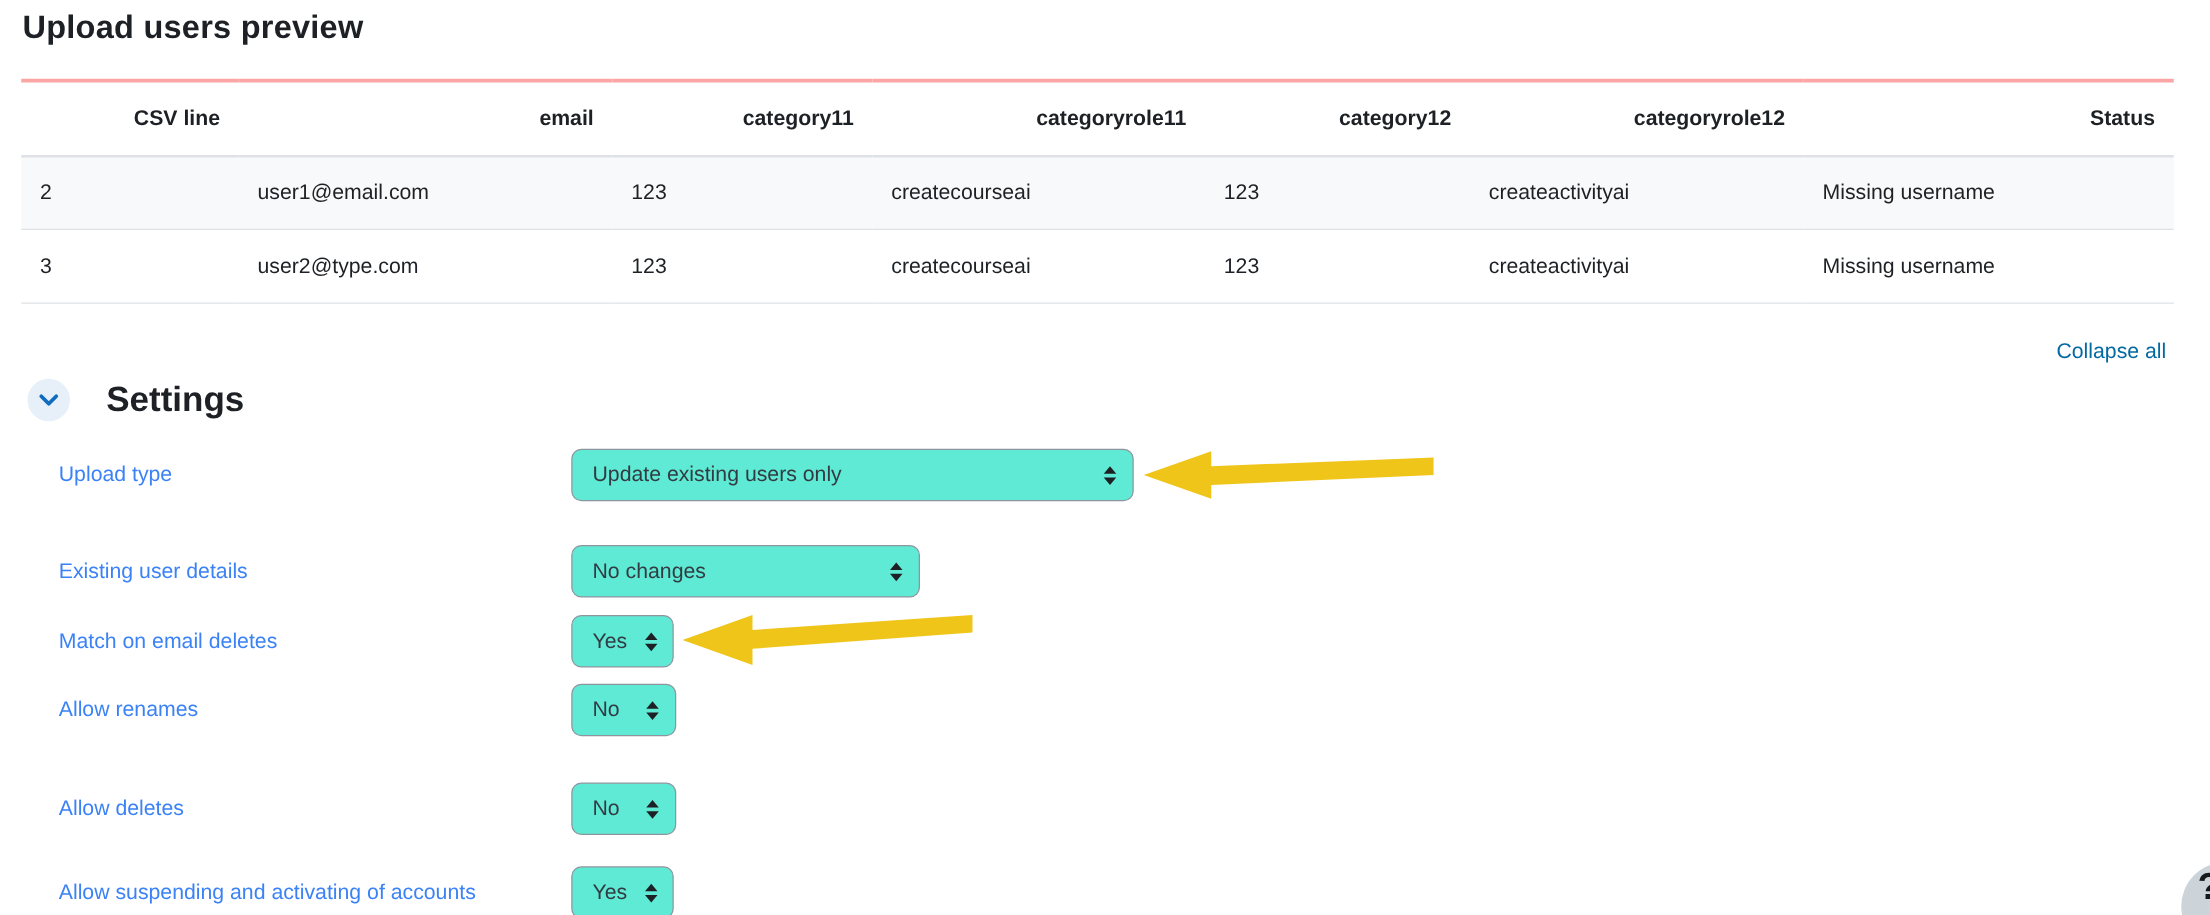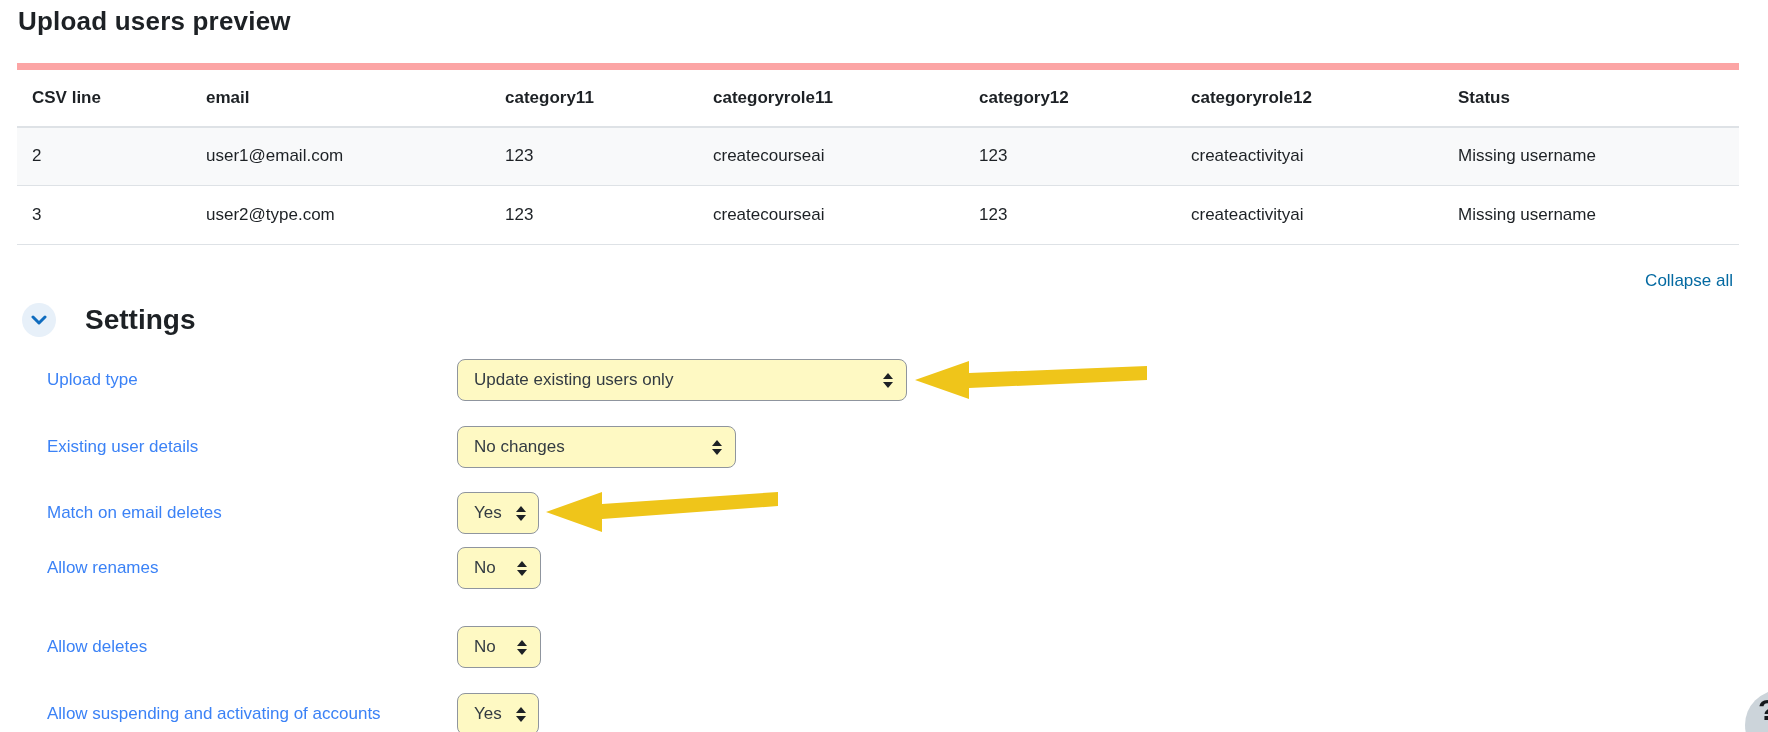--- a/index.html
+++ b/index.html
@@ -27,25 +27,25 @@
     position: absolute;
     left: 17px;
     top: 63px;
     width: 1722px;
     border-collapse: collapse;
     font-size: 17px;
     color: #1d2125;
   }
   .preview-table th {
     height: 60px;
-    text-align: left;
+    text-align: right;
     font-weight: 700;
     padding: 0 15px;
     vertical-align: middle;
-    border-top: 7px solid #fca5a5;
+    border-top: 3px solid #fca5a5;
     border-bottom: 2px solid #dee2e6;
   }
   .preview-table td {
     height: 59px;
     padding: 0 15px;
     vertical-align: middle;
     border-bottom: 1px solid #dee2e6;
   }
   .preview-table tbody tr.striped { background: #f8f9fa; }
   
@@ -93,21 +93,21 @@
     color: #3b82f6;
     white-space: nowrap;
   }
   .select-box {
     position: absolute;
     left: 457px;
     top: 0;
     height: 42px;
     border: 1px solid #8f959e;
     border-radius: 8px;
-    background: #fef9c3;
+    background: #5eead4;
     display: flex;
     align-items: center;
     justify-content: space-between;
     padding: 0 13px 0 16px;
     cursor: pointer;
   }
   .select-value {
     font-size: 17px;
     color: #333b42;
     white-space: nowrap;
@@ -219,21 +219,21 @@
       <span class="caret-updown">
           <i class="tri-up"></i>
           <i class="tri-down"></i>
         </span>
     </div>
   </div>
   <svg class="hl-arrow" style="left:915px; top:360px" width="232" height="40" viewBox="0 0 232 40">
     <polygon points="0,20 54,1 54,13 232,6 232,20 54,28 54,39"></polygon>
   </svg>
 
-  <div class="form-row" style="top:426px">
+  <div class="form-row" style="top:436px">
     <div class="form-label">Existing user details</div>
     <div class="select-box" style="width:279px">
       <span class="select-value">No changes</span>
       <span class="caret-updown">
           <i class="tri-up"></i>
           <i class="tri-down"></i>
         </span>
     </div>
   </div>
 

